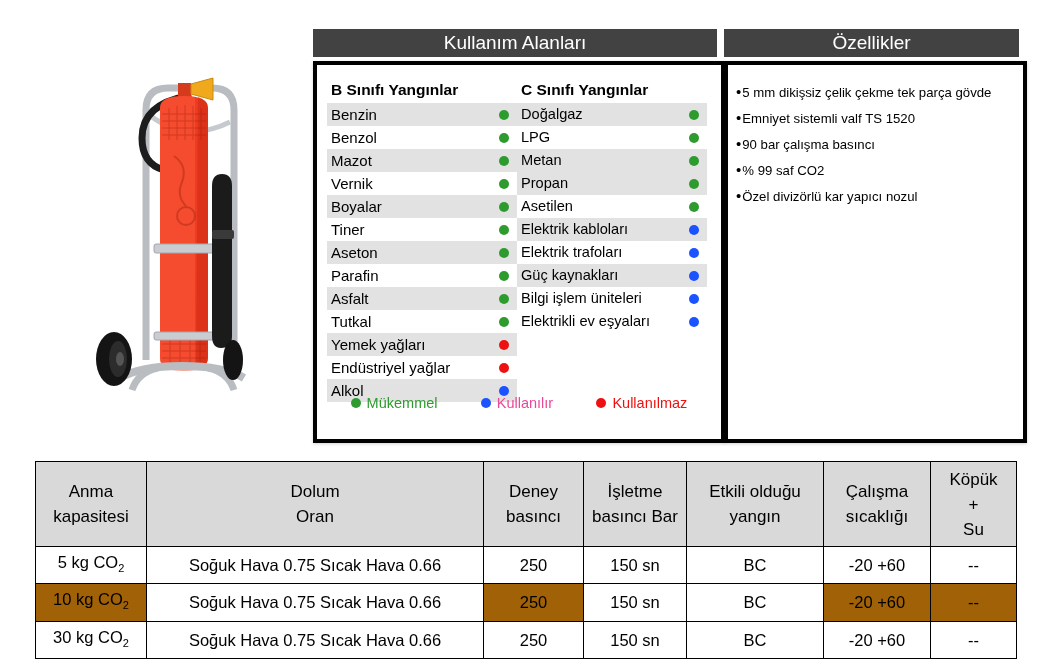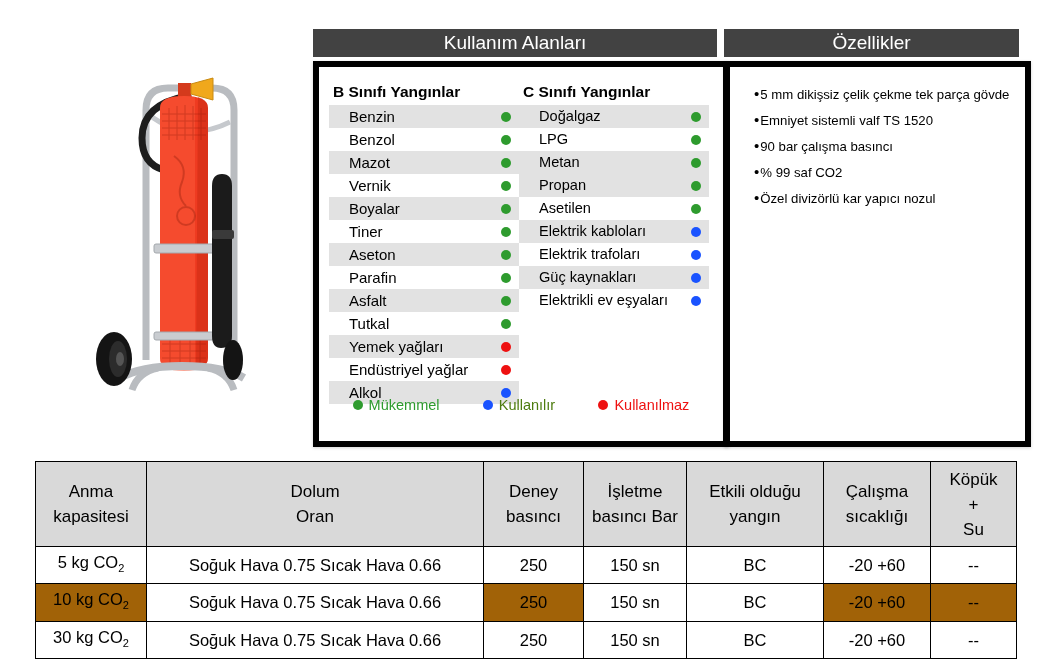--- a/index.html
+++ b/index.html
@@ -43,21 +43,21 @@
     background: #424242;
     color: #ffffff;
     font-size: 19px;
     text-align: center;
     line-height: 28px;
     height: 28px;
   }
   .panel-body {
     position: absolute;
     background: #ffffff;
-    border: 6px solid #000000;
+    border: 4px solid #000000;
     box-shadow: 0 1px 3px rgba(0,0,0,.18);
   }
 
   
   #usage-header { left: 313px; top: 29px; width: 404px; }
   #usage-body   { left: 313px; top: 61px; width: 404px; height: 374px; }
 
   .class-col {
     position: absolute;
     top: 14px;
@@ -72,21 +72,21 @@
     height: 24px;
     line-height: 22px;
     padding-left: 4px;
     white-space: nowrap;
   }
   .usage-row {
     position: relative;
     height: 23px;
     line-height: 23px;
     font-size: 15px;
-    padding-left: 20px;
+    padding-left: 4px;
     white-space: nowrap;
     overflow: hidden;
   }
   .usage-row.alt { background: #e2e2e2; }
   .usage-row .dot {
     position: absolute;
     right: 8px; top: 7px;
     width: 10px; height: 10px;
     border-radius: 50%;
   }
@@ -109,21 +109,20 @@
   #features-body   { left: 724px; top: 61px; width: 295px; height: 374px; }
   #features-list {
     position: absolute;
     left: 8px; top: 14px;
     width: 282px;
   }
   .feature-row {
     font-size: 13.2px;
     line-height: 25px;
     white-space: nowrap;
-    margin-left: 16px;
   }
   .feature-row .bullet { font-size: 15px; margin-right: 1px; }
 
   
   #spec-table {
     position: absolute;
     left: 35px; top: 461px;
     width: 981px;
     border-collapse: collapse;
     table-layout: fixed;
@@ -234,32 +233,33 @@
     <div class="class-title">C Sınıfı Yangınlar</div>
     <div id="class-c-rows">
         <div class="usage-row alt"><span>Doğalgaz</span><span class="dot" style="background: rgb(46, 155, 46);"></span></div>
         <div class="usage-row"><span>LPG</span><span class="dot" style="background: rgb(46, 155, 46);"></span></div>
         <div class="usage-row alt"><span>Metan</span><span class="dot" style="background: rgb(46, 155, 46);"></span></div>
         <div class="usage-row alt"><span>Propan</span><span class="dot" style="background: rgb(46, 155, 46);"></span></div>
         <div class="usage-row"><span>Asetilen</span><span class="dot" style="background: rgb(46, 155, 46);"></span></div>
         <div class="usage-row alt"><span>Elektrik kabloları</span><span class="dot" style="background: rgb(26, 83, 255);"></span></div>
         <div class="usage-row"><span>Elektrik trafoları</span><span class="dot" style="background: rgb(26, 83, 255);"></span></div>
         <div class="usage-row alt"><span>Güç kaynakları</span><span class="dot" style="background: rgb(26, 83, 255);"></span></div>
+        <div class="usage-row"><span>Bilgi işlem üniteleri</span><span class="dot" style="background: rgb(26, 83, 255);"></span></div>
         <div class="usage-row"><span>Elektrikli ev eşyaları</span><span class="dot" style="background: rgb(26, 83, 255);"></span></div>
       </div>
   </div>
 
   <div id="legend">
       <div class="legend-item">
         <span class="dot" style="background: rgb(46, 155, 46);"></span>
         <span style="color: rgb(46, 155, 46);">Mükemmel</span>
       </div>
       <div class="legend-item">
         <span class="dot" style="background: rgb(26, 83, 255);"></span>
-        <span style="color: #4d7c0f;">Kullanılır</span>
+        <span style="color: #ec4899;">Kullanılır</span>
       </div>
       <div class="legend-item">
         <span class="dot" style="background: rgb(238, 17, 17);"></span>
         <span style="color: rgb(238, 17, 17);">Kullanılmaz</span>
       </div>
     </div>
 </div>
 
 <div class="panel-header" id="features-header">Özellikler</div>
 <div class="panel-body" id="features-body">

